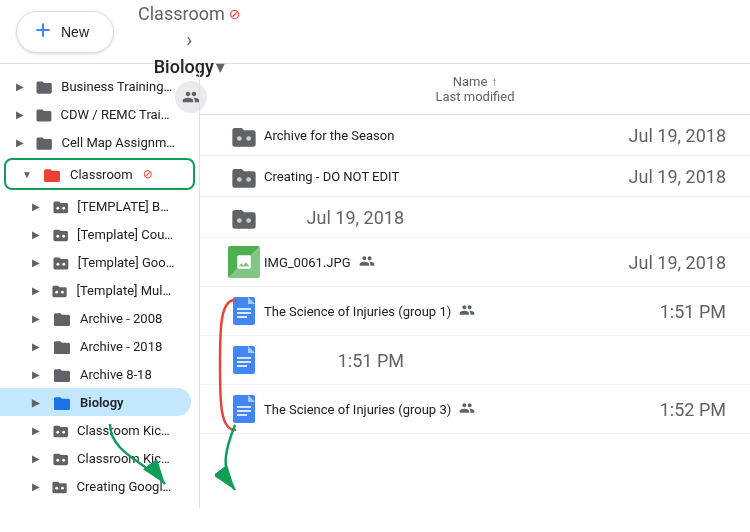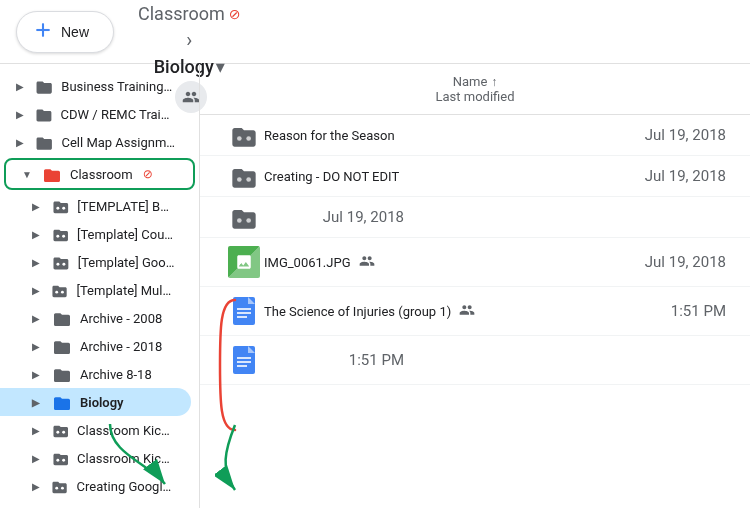--- a/index.html
+++ b/index.html
@@ -31,21 +31,21 @@
     
     .content { flex: 1; overflow-y: auto; padding: 0; }
     .content-header { display: flex; align-items: center; padding: 10px 24px; border-bottom: 1px solid #e0e0e0; font-size: 13px; color: #5f6368; flex-direction: column; }
     .col-name { flex: 1; display: flex; align-items: center; gap: 4px; cursor: pointer; }
     .col-modified { width: 140px; text-align: center; }
     .sort-arrow { font-size: 12px; }
 
     .file-row { display: flex; align-items: center; padding: 8px 24px; border-bottom: 1px solid #f1f3f4; cursor: pointer; }
     .file-icon { width: 40px; display: flex; align-items: center; justify-content: center; }
     .file-name { flex: 1; display: flex; align-items: center; gap: 8px; font-size: 13px; color: #202124; }
-    .file-modified { width: 140px; text-align: right; font-size: 15px; color: #5f6368; }
+    .file-modified { width: 140px; text-align: right; font-size: 18px; color: #5f6368; }
     .people-icon { font-size: 14px; color: #5f6368; }
 
     
     .svg-folder { width: 20px; height: 16px; }
 
     
     .classroom-row { position: relative; }
 
     .sidebar-wrapper { position: relative; }
   </style>
@@ -251,21 +251,21 @@
 
       <div class="file-row">
         <div class="file-icon">
           <svg width="28" height="24" viewBox="0 0 24 20" fill="#5f6368">
               <path d="M10 4H4c-1.1 0-2 .9-2 2v12c0 1.1.9 2 2 2h16c1.1 0 2-.9 2-2V8c0-1.1-.9-2-2-2h-8l-2-2z"></path>
               <circle cx="8" cy="13" r="2" fill="#fff" opacity="0.7"></circle>
               <circle cx="16" cy="13" r="2" fill="#fff" opacity="0.7"></circle>
             </svg>
         </div>
         <div class="file-name">
-          <span>Reason for the Season</span>
+          <span>Archive for the Season</span>
         </div>
         <div class="file-modified">Jul 19, 2018</div>
       </div>
 
       <div class="file-row">
         <div class="file-icon">
           <svg width="28" height="24" viewBox="0 0 24 20" fill="#5f6368">
               <path d="M10 4H4c-1.1 0-2 .9-2 2v12c0 1.1.9 2 2 2h16c1.1 0 2-.9 2-2V8c0-1.1-.9-2-2-2h-8l-2-2z"></path>
               <circle cx="8" cy="13" r="2" fill="#fff" opacity="0.7"></circle>
               <circle cx="16" cy="13" r="2" fill="#fff" opacity="0.7"></circle>
@@ -334,20 +334,40 @@
             <rect width="22" height="28" x="3" y="2" rx="2" fill="#4285f4"></rect>
             <polygon points="18,2 25,9 18,9" fill="#a8c7fa"></polygon>
             <rect x="7" y="13" width="14" height="2" fill="white" opacity="0.8"></rect>
             <rect x="7" y="17" width="14" height="2" fill="white" opacity="0.8"></rect>
             <rect x="7" y="21" width="10" height="2" fill="white" opacity="0.8"></rect>
           </svg>
         </div>
         <div class="file-modified">1:51 PM</div>
       </div>
 
+      <div class="file-row">
+        <div class="file-icon">
+          <svg width="28" height="32" viewBox="0 0 28 32">
+            <rect width="22" height="28" x="3" y="2" rx="2" fill="#4285f4"></rect>
+            <polygon points="18,2 25,9 18,9" fill="#a8c7fa"></polygon>
+            <rect x="7" y="13" width="14" height="2" fill="white" opacity="0.8"></rect>
+            <rect x="7" y="17" width="14" height="2" fill="white" opacity="0.8"></rect>
+            <rect x="7" y="21" width="10" height="2" fill="white" opacity="0.8"></rect>
+          </svg>
+        </div>
+        <div class="file-name">
+          <span>The Science of Injuries (group 3)</span>
+          <span class="people-icon">
+            <svg width="16" height="16" viewBox="0 0 24 24" fill="#5f6368">
+                <path d="M16 11c1.66 0 2.99-1.34 2.99-3S17.66 5 16 5c-1.66 0-3 1.34-3 3s1.34 3 3 3zm-8 0c1.66 0 2.99-1.34 2.99-3S9.66 5 8 5C6.34 5 5 6.34 5 8s1.34 3 3 3zm0 2c-2.33 0-7 1.17-7 3.5V19h14v-2.5c0-2.33-4.67-3.5-7-3.5zm8 0c-.29 0-.62.02-.97.05 1.16.84 1.97 1.97 1.97 3.45V19h6v-2.5c0-2.33-4.67-3.5-7-3.5z"></path>
+              </svg>
+          </span>
+        </div>
+        <div class="file-modified">1:52 PM</div>
+      </div>
 
     </div>
 
     <svg style="position:absolute; left:215px; top:295px; pointer-events:none; z-index:20;" width="30" height="140" viewBox="0 0 30 140">
       <path d="M20 5 C5 5, 5 35, 5 70 C5 105, 5 135, 20 135" stroke="#ea4335" stroke-width="2.5" fill="none" stroke-linecap="round"></path>
     </svg>
 
     <svg style="position:absolute; left:215px; top:420px; pointer-events:none; z-index:20;" width="60" height="80" viewBox="0 0 60 80">
       <defs>
         <marker id="arrowhead2" markerWidth="10" markerHeight="7" refX="10" refY="3.5" orient="auto">

